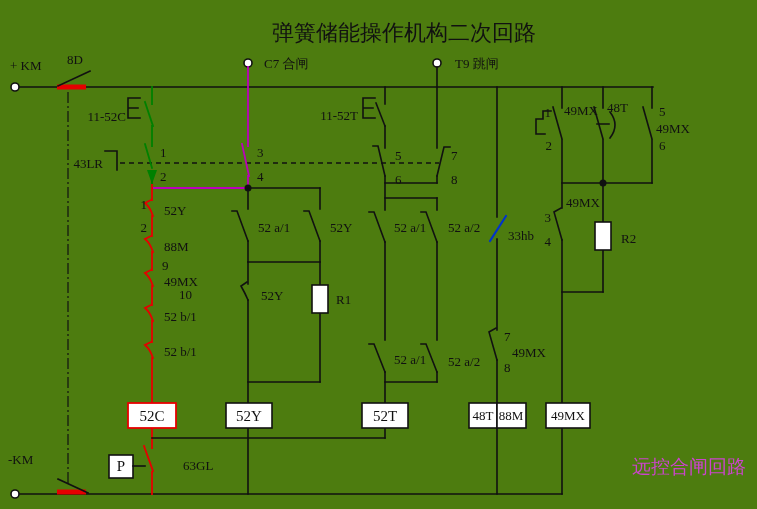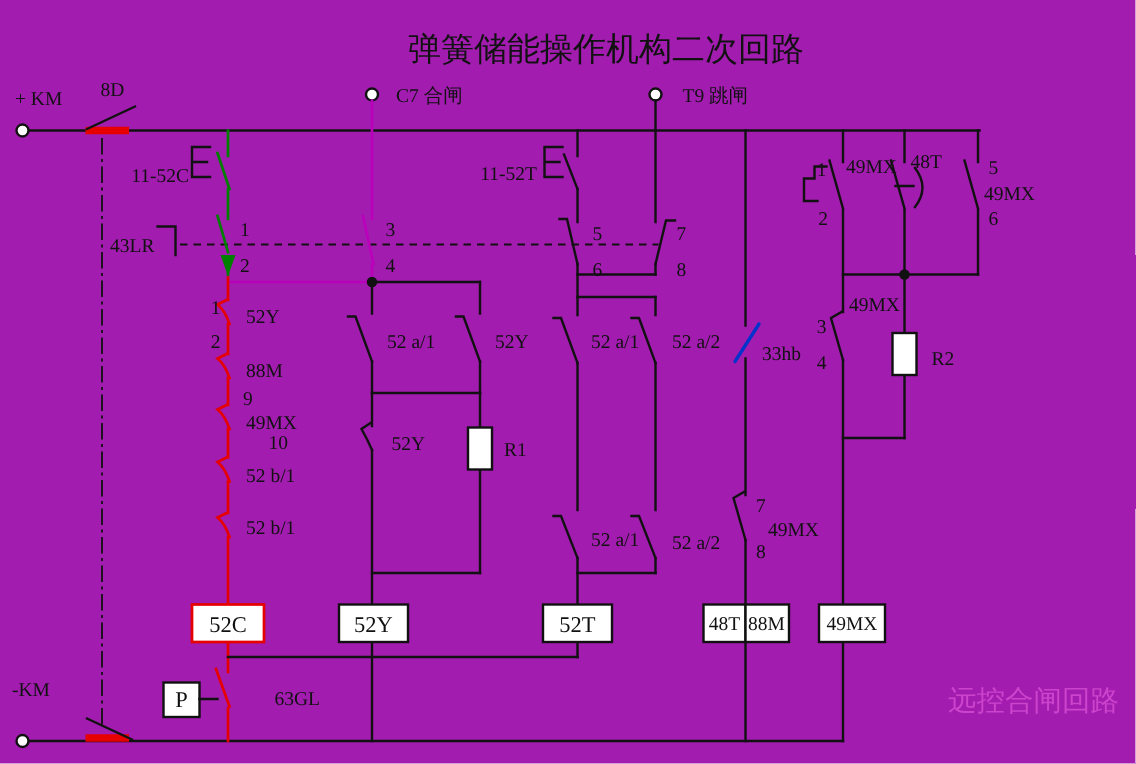--- a/index.html
+++ b/index.html
@@ -1,16 +1,16 @@
 <!DOCTYPE html>
 <html><head>
 <meta charset="utf-8">
 <style>
   html,body{margin:0;padding:0;background:#ffffff;}
-  .stage{position:relative;width:757px;height:509px;background:#a21caf;overflow:hidden;}
+  .stage{position:relative;width:757px;height:509px;background:#4d7c0f;overflow:hidden;}
   svg{position:absolute;left:0;top:0;}
   .w  {stroke:#111111;stroke-width:1.6;fill:none;stroke-linecap:square;}
   .wr {stroke:#e60000;stroke-width:1.8;fill:none;stroke-linecap:square;}
   .wg {stroke:#008000;stroke-width:1.8;fill:none;stroke-linecap:square;}
   .wm {stroke:#bb00bb;stroke-width:1.8;fill:none;stroke-linecap:square;}
   .wb {stroke:#0033cc;stroke-width:2.2;fill:none;stroke-linecap:round;}
   .thickred{stroke:#e60000;stroke-width:5;fill:none;}
   .dash{stroke:#111111;stroke-width:1.4;fill:none;stroke-dasharray:5 4;}
   .dashdot{stroke:#111111;stroke-width:1.2;fill:none;stroke-dasharray:11 3 2 3;}
   .box {fill:#ffffff;stroke:#111111;stroke-width:1.6;}

